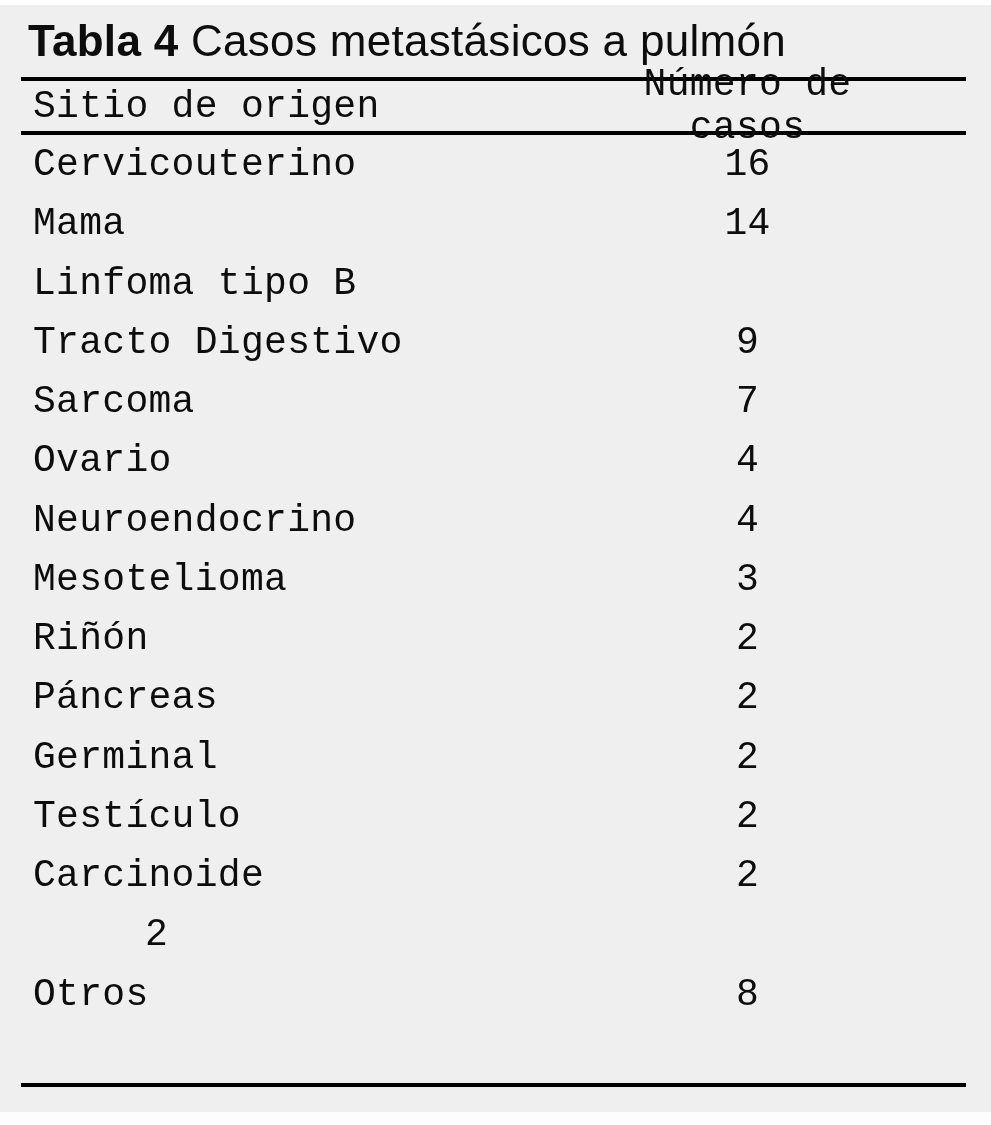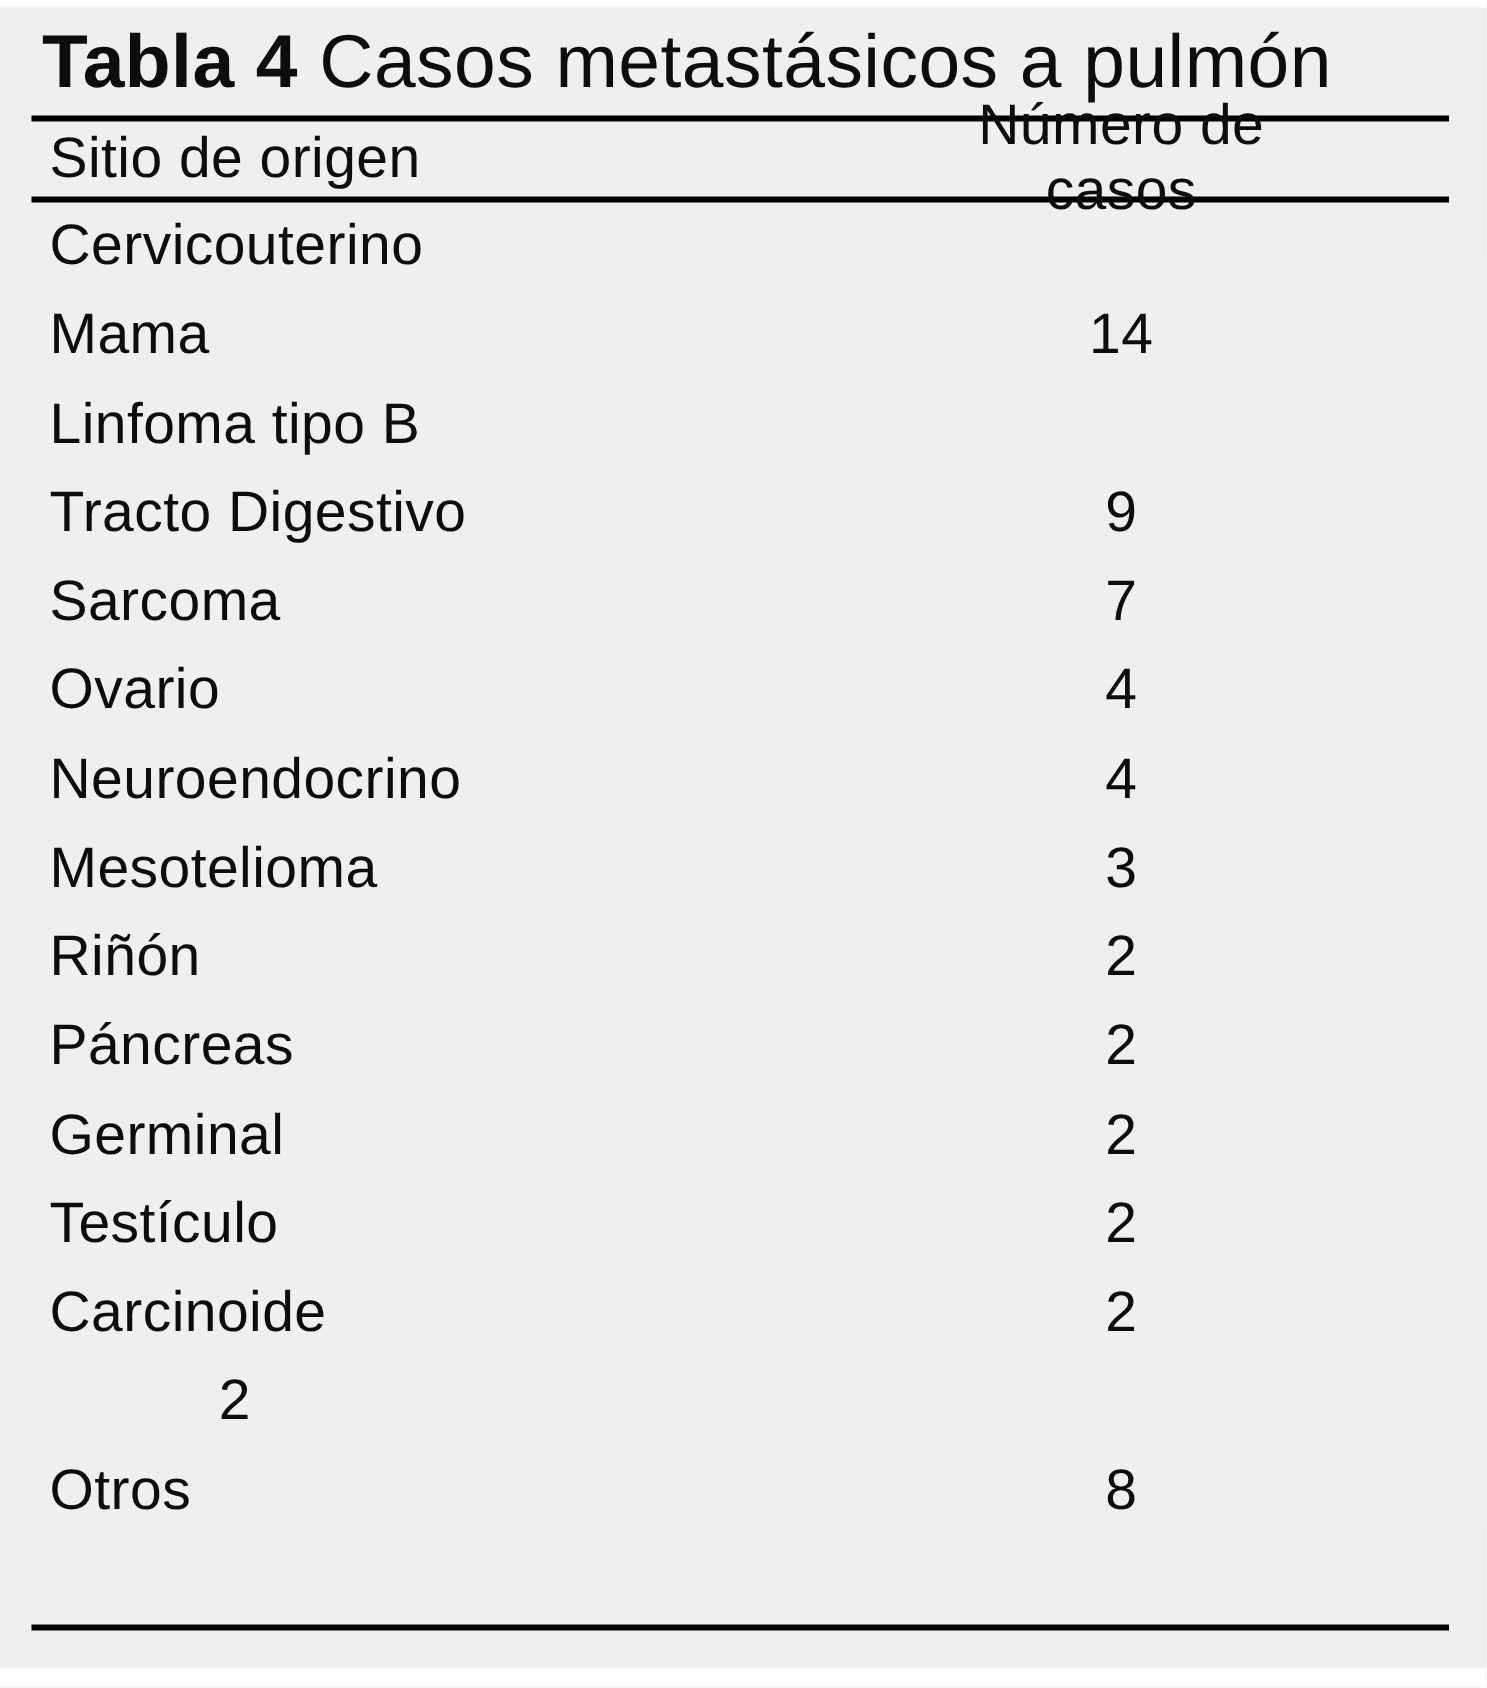--- a/index.html
+++ b/index.html
@@ -17,27 +17,28 @@
     position: absolute;
     top: 5px;
     left: 0;
     width: 991px;
     height: 1107px;
     background: #efefef;
   }
   .inner {
     margin-left: 21px;
     width: 945px;
+    font-family: Liberation Mono, monospace;
   }
   .caption {
     height: 72px;
     display: flex;
     align-items: center;
     padding-left: 28px;
-    font-size: 50px;
+    font-size: 44px;
     letter-spacing: 0.3px;
     white-space: pre;
   }
   .caption .bold { font-weight: bold; }
   .rule {
     height: 4px;
     background: #000000;
     width: 945px;
   }
   .thead {
@@ -81,20 +82,21 @@
     <div class="thead">
       <div class="cell-site">Sitio de origen</div>
       <div class="cell-cases">Número de casos</div>
     </div>
 
     <div class="rule"></div>
 
     <div>
       <div class="trow">
         <div class="cell-site">Cervicouterino</div>
+        <div class="cell-cases">16</div>
       </div>
       <div class="trow">
         <div class="cell-site">Mama</div>
         <div class="cell-cases">14</div>
       </div>
       <div class="trow">
         <div class="cell-site">Linfoma tipo B</div>
       </div>
       <div class="trow">
         <div class="cell-site">Tracto Digestivo</div>

